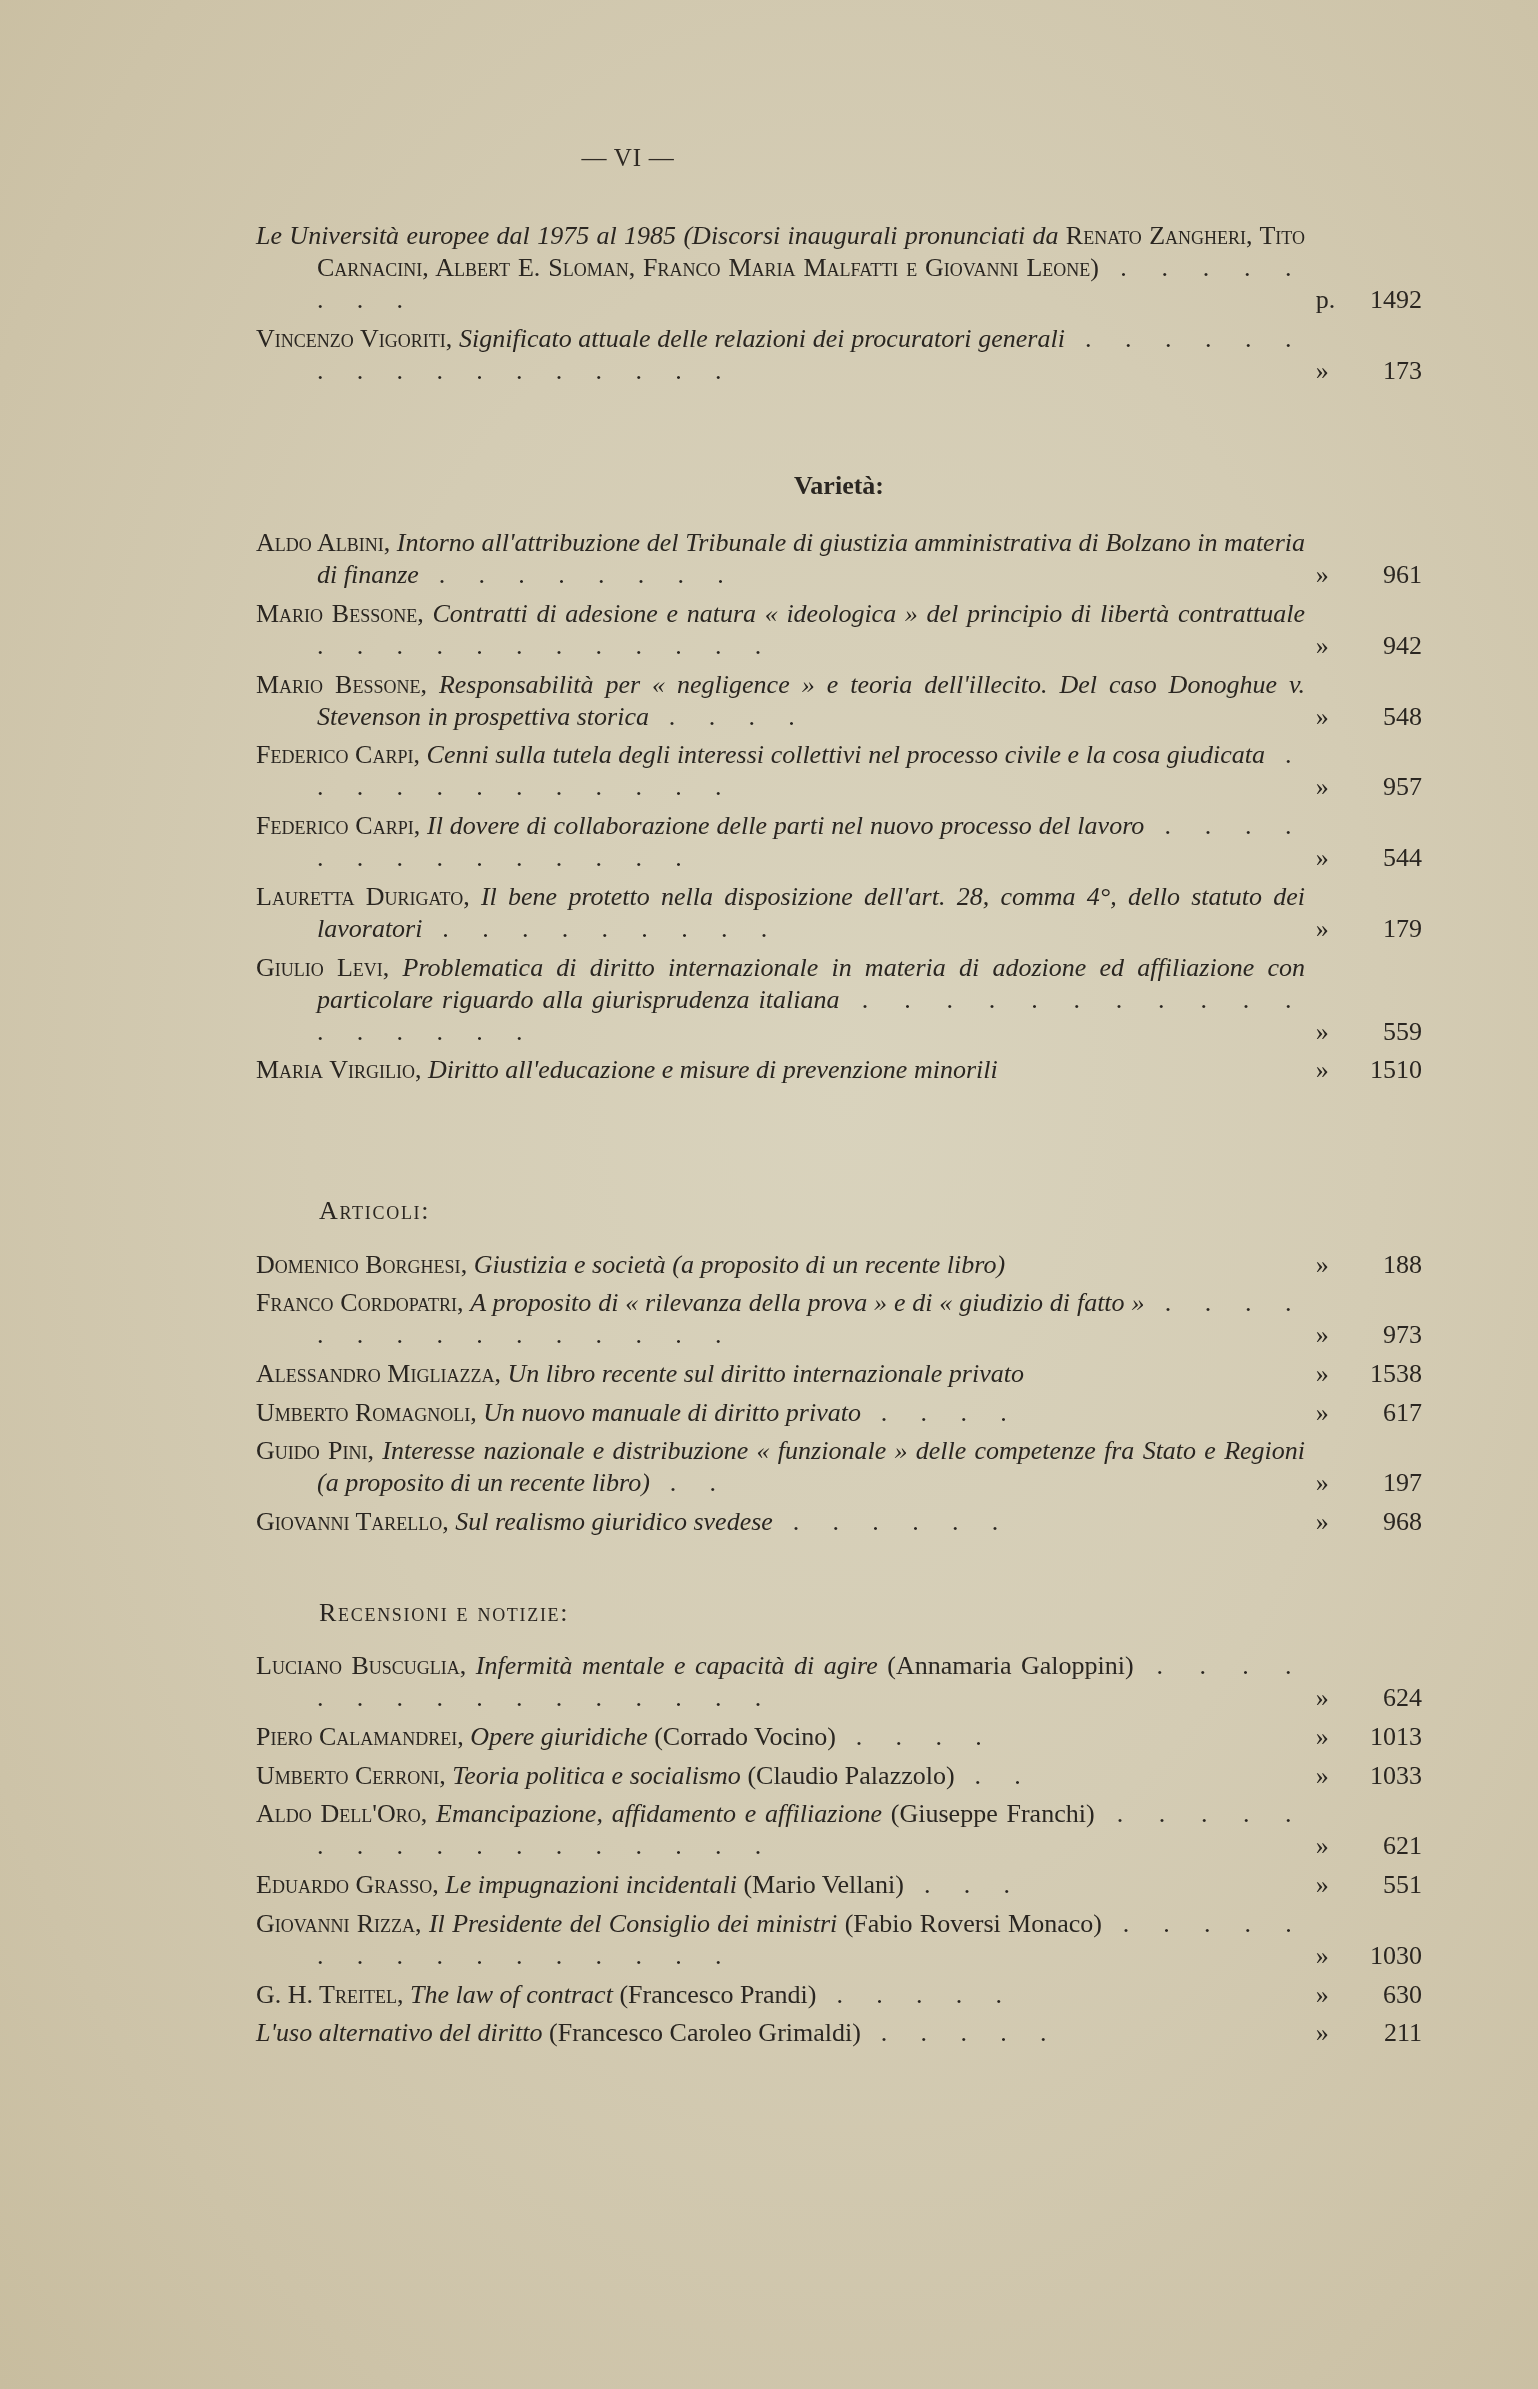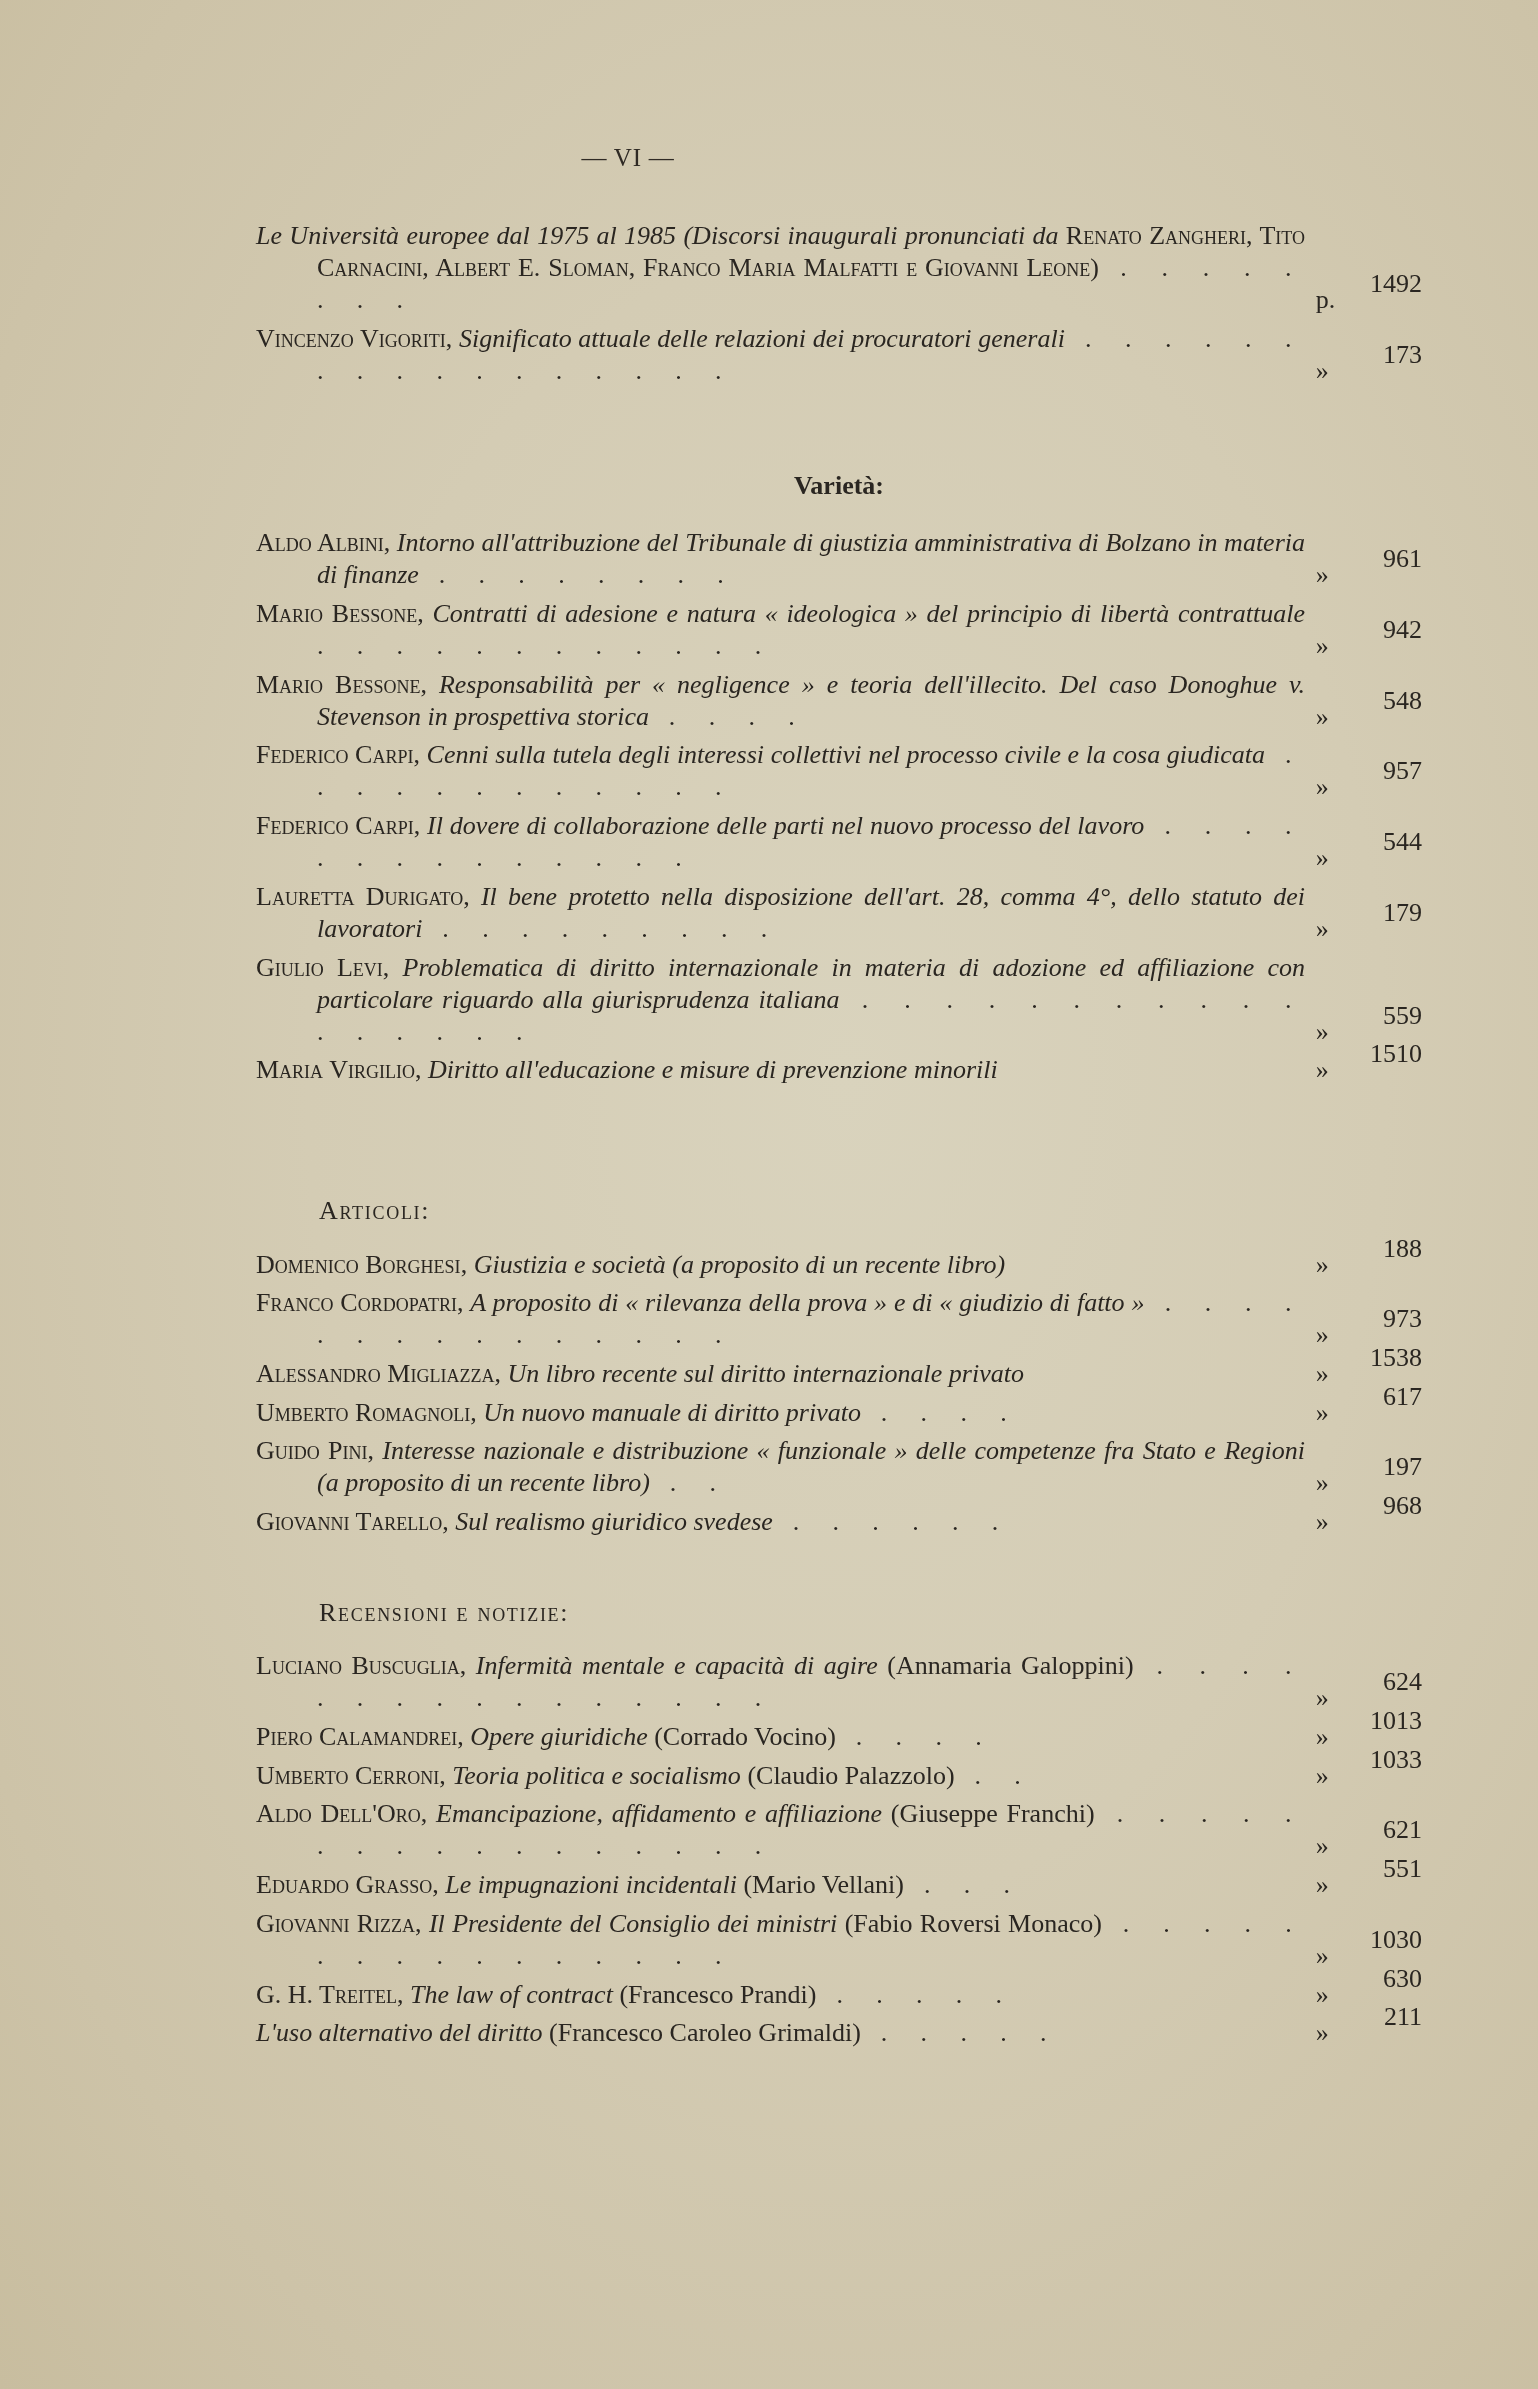--- a/index.html
+++ b/index.html
@@ -80,21 +80,21 @@
     height: 32px;
   }
   .ref .mark {
     position: absolute;
     left: 6.7px;
     bottom: 0;
   }
   .ref .num {
     position: absolute;
     right: 0;
-    bottom: 16px;
+    bottom: 0;
     text-align: center;
   }
   .gap-lg { height: 77px; }
   .gap-md { height: 52px; }
   .gap-sm { height: 25px; }
   .show-through {
     position: absolute;
     top: 136px;
     left: 252px;
     width: 1175px;

